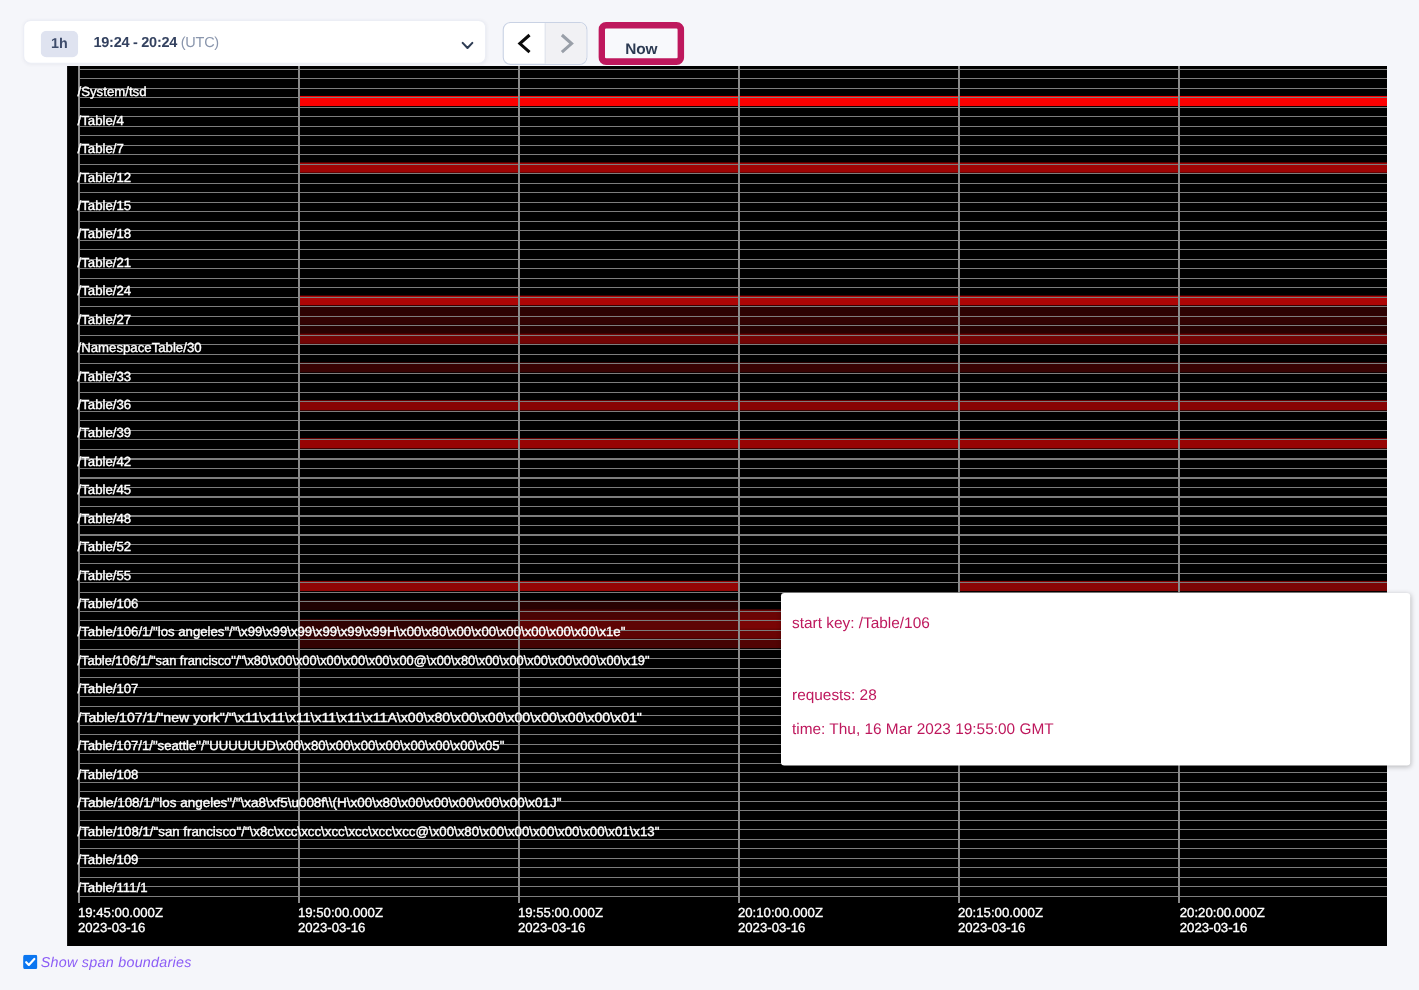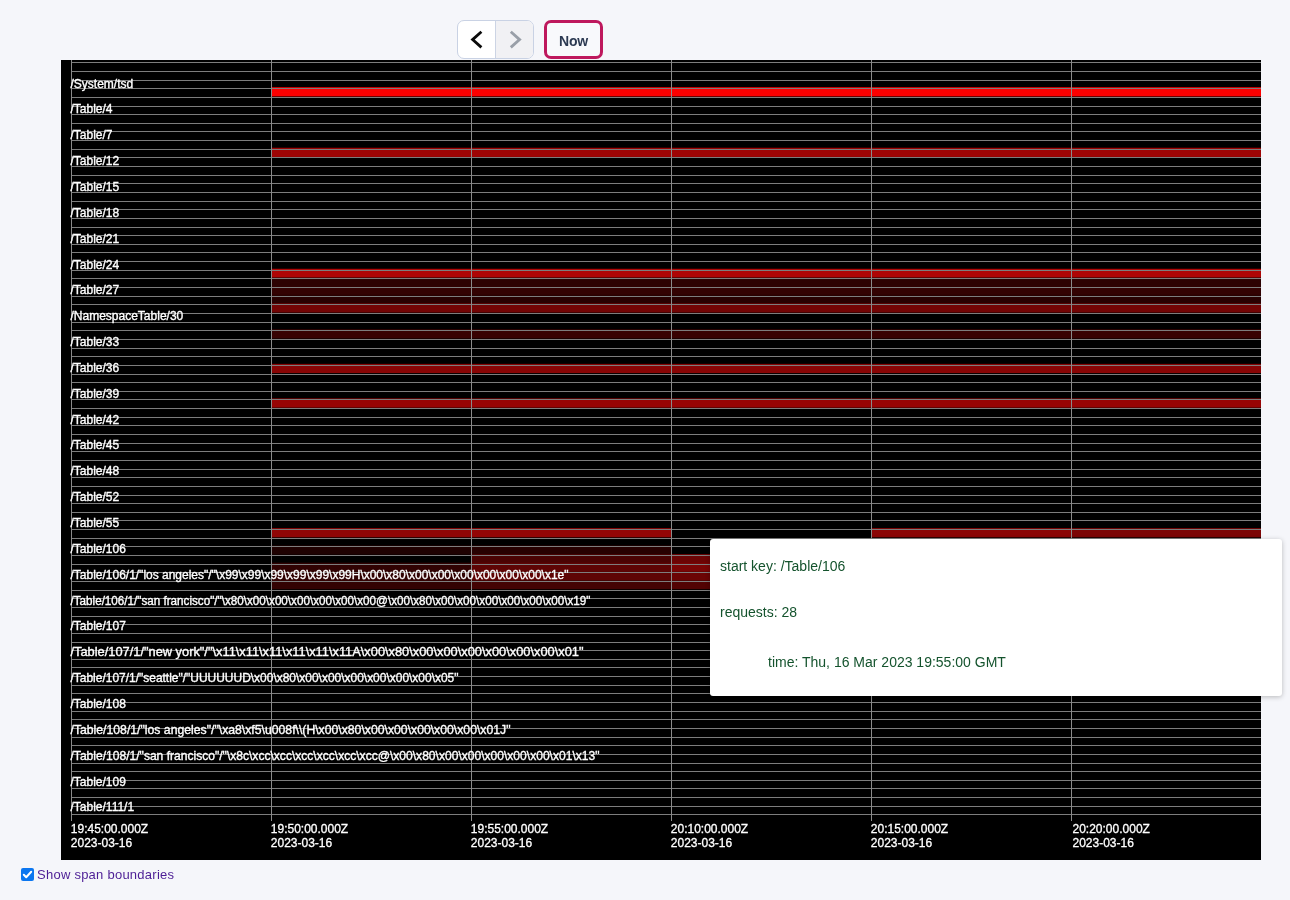--- a/index.html
+++ b/index.html
@@ -6,32 +6,39 @@
 html,body { width:1290px; height:900px; background:#f5f6fa; font-family:"Liberation Sans", sans-serif; overflow:hidden; position:relative; }
 #all { position:absolute; left:0; top:0; width:1290px; height:900px; }
 #pill { position:absolute; left:21px; top:18px; width:421px; height:40px; background:#fff; border:1px solid #eceef5; border-radius:7px; box-shadow:0 1px 3px rgba(60,70,100,0.06); }
 #badge1h { position:absolute; left:15px; top:9px; width:34px; height:24px; background:#dfe3f0; border-radius:5px; color:#3e4c6b; font-size:13px; font-weight:bold; text-align:center; line-height:24px; will-change:transform; }
 #timetext { position:absolute; left:63px; top:0; height:40px; line-height:40px; font-size:13.2px; letter-spacing:-0.25px; will-change:transform; }
 #timetext b { color:#33415f; }
 #timetext span { color:#8a96ad; }
 #caret { position:absolute; left:397px; top:17.5px; }
 #btngroup { position:absolute; left:457px; top:20px; width:77px; height:38.5px; border:1px solid #c9d2e4; border-radius:7px; background:#fff; }
 #btnnext { position:absolute; right:0; top:0; width:38.5px; height:36.5px; background:#f1f1f4; border-left:1px solid #ccd4e4; border-radius:0 6px 6px 0; }
-#btnnow { position:absolute; left:544px; top:20px; width:59px; height:38.5px; border:3px solid #be185d; border-radius:7px; background:#f8f9fc; color:#2c3a52; font-size:14px; font-weight:bold; text-align:center; line-height:37px; letter-spacing:-0.2px; will-change:transform; }
+#btnnow { position:absolute; left:544px; top:20px; width:78px; height:38.5px; border:6px solid #be185d; border-radius:7px; background:#f8f9fc; color:#2c3a52; font-size:14px; font-weight:bold; text-align:center; line-height:37px; letter-spacing:-0.2px; will-change:transform; }
 #heatwrap { position:absolute; left:21px; top:60px; width:1200px; height:800px;padding-left:40px; }
 #tooltip { position:absolute; left:709.5px; top:539px; width:572px; height:157px; background:#fff; border-radius:3px; box-shadow:0 1px 5px rgba(0,0,0,0.25); }
-.ttl { position:absolute; left:10px; font-size:14px; color:#14532d; white-space:pre; will-change:transform; }
+.ttl { position:absolute; left:10px; font-size:14px; color:#be185d; white-space:pre; will-change:transform; }
 #cbrow { position:absolute; left:22px; top:867px; }
 #cb { position:absolute; left:-1px; top:1px; width:13px; height:13px; }
-#cblabel { position:absolute; left:15px; top:0; font-size:13px; color:#4c1d95; white-space:nowrap; letter-spacing:0.25px; will-change:transform; }
+#cblabel { position:absolute; left:15px; top:0; font-size:13px; color:#8b5cf6; white-space:nowrap; letter-spacing:0.25px; will-change:transform;font-style:italic; }
 svg text { white-space:pre; }
 </style>
 </head>
 <body>
 <div id="all">
+<div id="pill">
+  <div id="badge1h">1h</div>
+  <div id="timetext"><b>19:24 - 20:24</b> <span>(UTC)</span></div>
+  <svg id="caret" width="12" height="9" viewBox="0 0 12 9">
+        <path d="M1.6 2 L6 6.6 L10.4 2" fill="none" stroke="#2f3d55" stroke-width="1.9" stroke-linecap="round" stroke-linejoin="round"></path>
+      </svg>
+</div>
 <div id="btngroup">
   <div id="btnnext"></div>
   <svg width="77" height="37" viewBox="0 0 77 37" style="position:absolute;left:0;top:0">
     <path d="M23.4 10.8 L14.6 18.6 L23.4 26.4" fill="none" stroke="#0b0b0b" stroke-width="2.8" stroke-linejoin="miter"></path>
     <path d="M52.8 10.8 L61.6 18.6 L52.8 26.4" fill="none" stroke="#999fa8" stroke-width="2.8" stroke-linejoin="miter"></path>
   </svg>
 </div>
 <div id="btnnow">Now</div>
 <div id="heatwrap">
 <svg id="heat" width="1200" height="800" viewBox="0 0 1200 800">
@@ -201,22 +208,22 @@
 <text x="609.8" y="787.3">2023-03-16</text>
 <text x="809.8" y="773.3">20:15:00.000Z</text>
 <text x="809.8" y="787.3">2023-03-16</text>
 <text x="1011.5" y="773.3">20:20:00.000Z</text>
 <text x="1011.5" y="787.3">2023-03-16</text>
 </g>
 </svg>
 </div>
 <div id="tooltip">
 <div class="ttl" style="top:18.5px;">start key: /Table/106</div>
-<div class="ttl" style="top:65px;">requests: 28</div>
-<div class="ttl" style="top:114.5px;margin-left:48px;">time: Thu, 16 Mar 2023 19:55:00 GMT</div>
+<div class="ttl" style="top:84px;">requests: 28</div>
+<div class="ttl" style="top:114.5px;">time: Thu, 16 Mar 2023 19:55:00 GMT</div>
 </div>
 <div id="cbrow">
   <svg id="cb" width="13" height="13" viewBox="0 0 13 13">
         <rect x="0" y="0" width="13" height="13" rx="2" fill="#0b76f0"></rect>
         <path d="M2.8 6.8 L5.2 9.2 L10.2 3.8" fill="none" stroke="#fff" stroke-width="2" stroke-linecap="round" stroke-linejoin="round"></path>
       </svg>
   <div id="cblabel">Show span boundaries</div>
 </div>
 </div>
 

